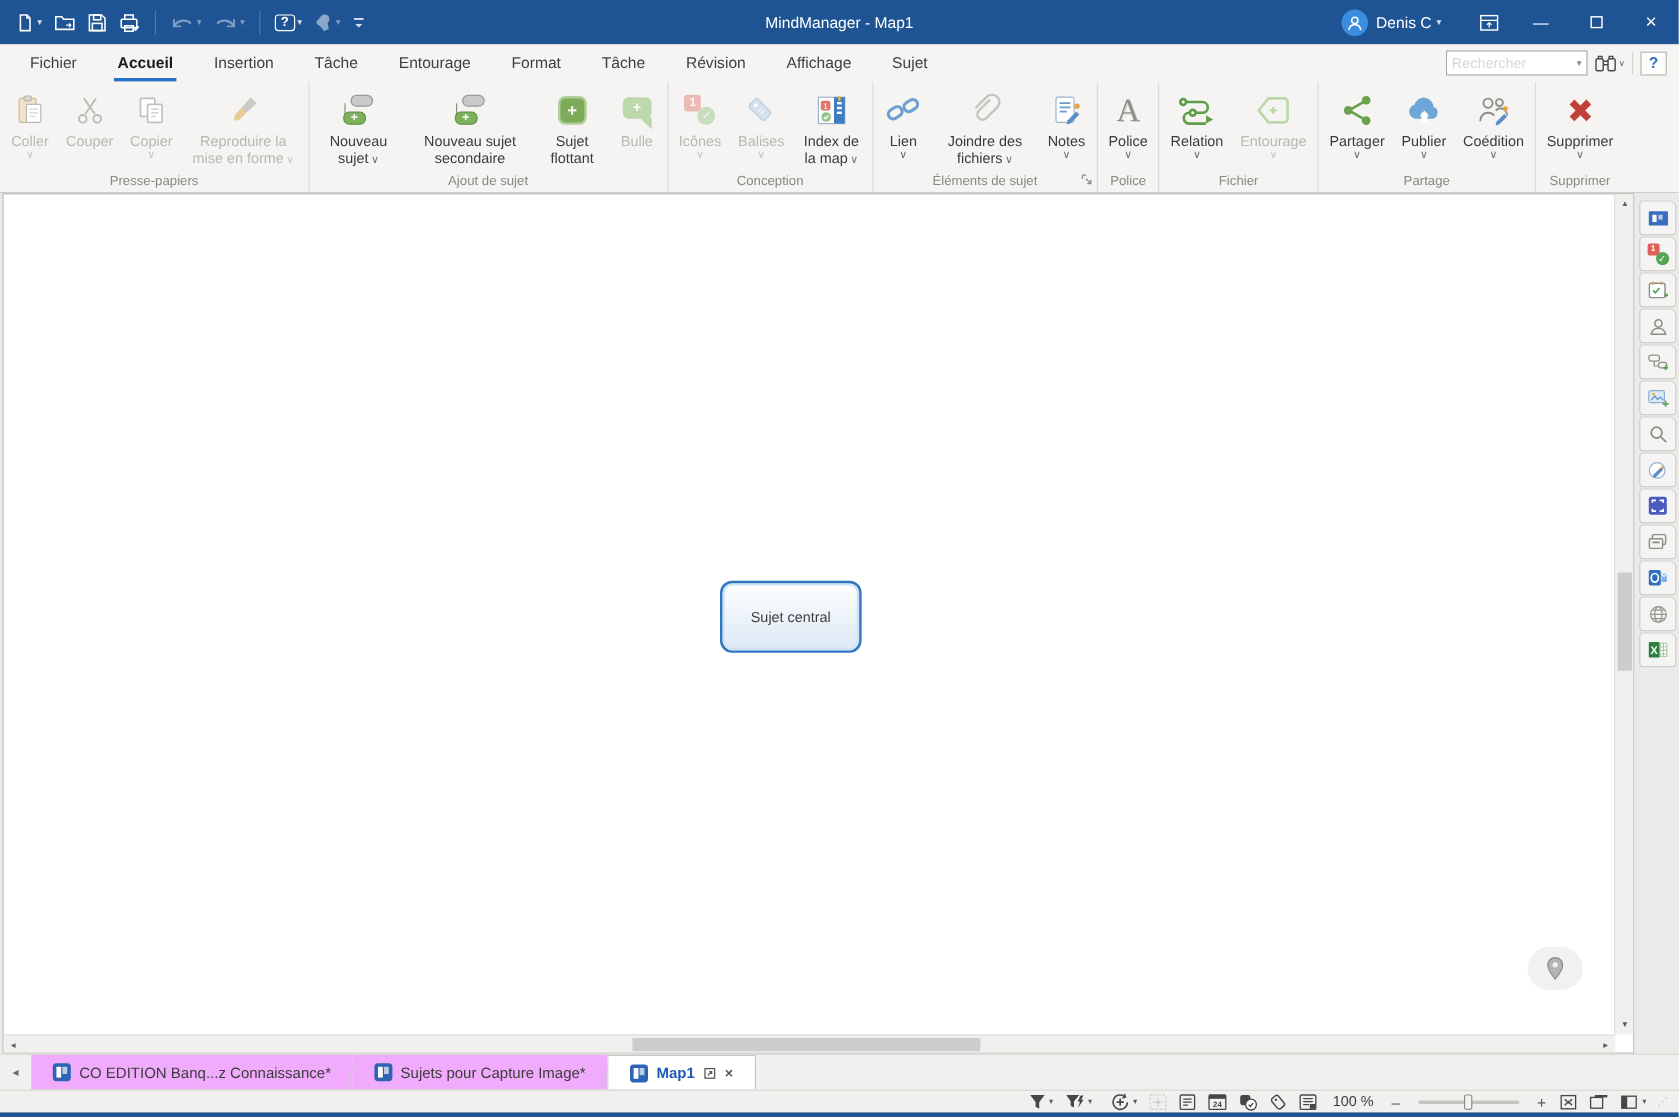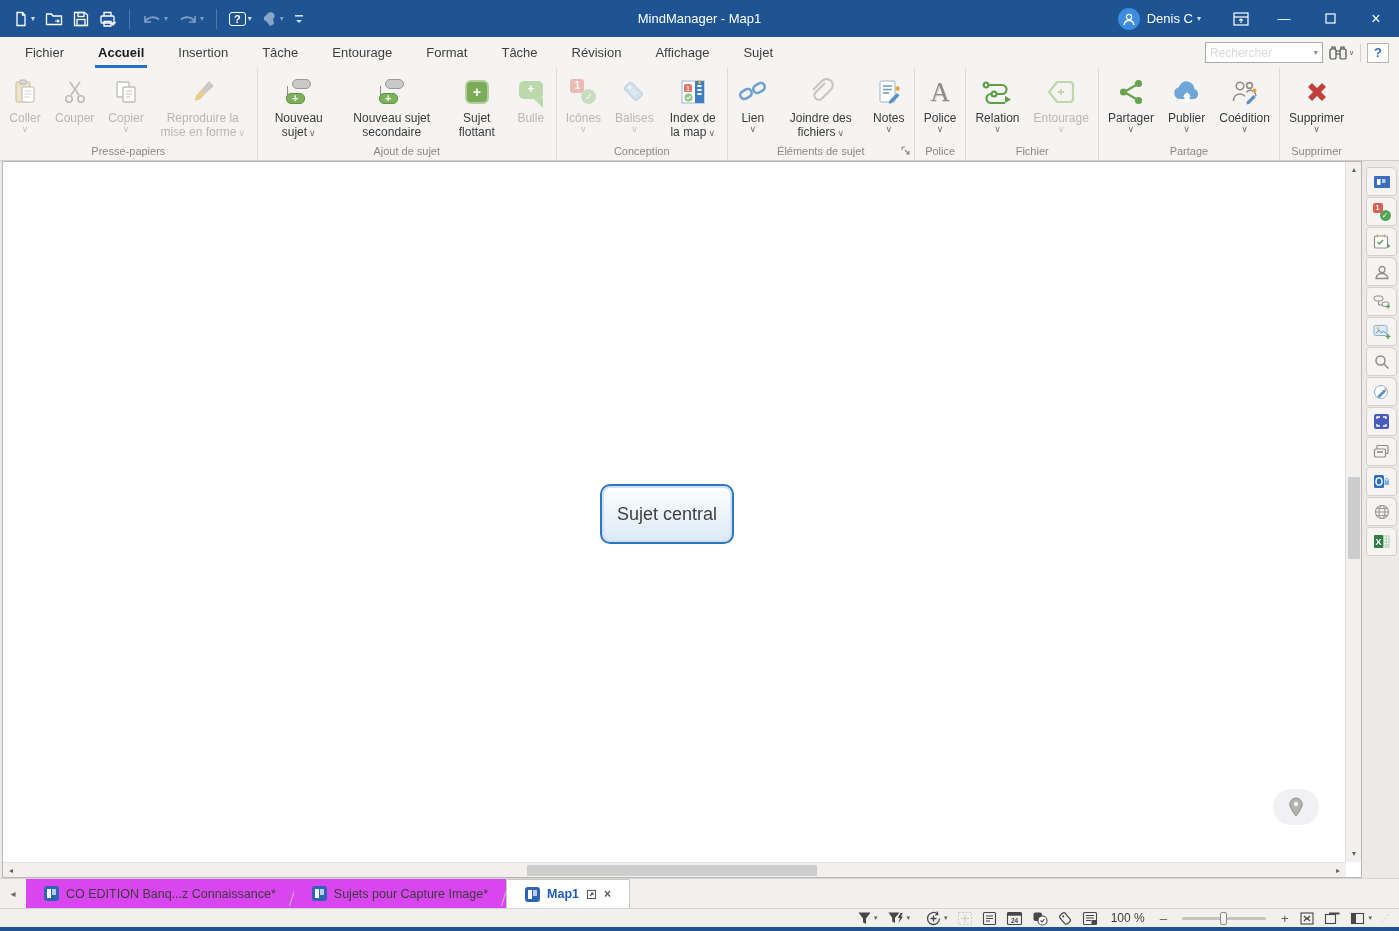--- a/index.html
+++ b/index.html
@@ -74,23 +74,23 @@
     border-radius:3px; color:#fff; font-size:10px; font-weight:bold; line-height:14px; text-align:center; }
   .icon-markers .ck { position:absolute; right:1px; bottom:2px; width:15px; height:15px; border-radius:50%;
     background:#93c283; color:#fff; font-size:10px; line-height:15px; text-align:center; }
   .icon-markers.faded { opacity:.45; }
   .letterA { font-family:"Liberation Serif", serif; font-size:27px; color:#8f8d89; line-height:28px;
     text-shadow:1px 1px 0 #d8d6d2; }
 
   
   .workspace { position:absolute; left:0; top:161px; width:1399px; height:717px; background:#eceae8; }
   .canvas { position:absolute; left:2px; top:0; width:1360px; height:717px; background:#fff; border:1px solid #b9b7b4; }
-  .topic { position:absolute; left:597px; top:322px; width:134px; height:60px; border:2px solid #2e77c0;
+  .topic { position:absolute; left:597px; top:322px; width:118px; height:60px; border:2px solid #2e77c0;
     border-radius:10px; background:linear-gradient(#fdfefe,#dbe9f6); display:flex; align-items:center; justify-content:center;
-    font-size:18px; color:#3f3f3f; box-shadow:0 0 0 2px #cfe2f3 inset; }
+    font-size:12px; color:#3f3f3f; box-shadow:0 0 0 2px #cfe2f3 inset; }
   .pinbtn { position:absolute; right:42px; bottom:52px; width:46px; height:36px; border-radius:18px;
     background:#f1f1f4; display:flex; align-items:center; justify-content:center; }
   
   .vsb { position:absolute; right:0; top:0; width:16px; height:700px; background:#f1f0ee; border-left:1px solid #e2e0dd; }
   .vsb .arr { position:absolute; left:0; width:16px; height:16px; font-size:8px; color:#5f5f5f; text-align:center; line-height:16px; }
   .vsb .thumb { position:absolute; left:2px; width:12px; background:#cdcdcd; border-radius:1px; }
   .hsb { position:absolute; left:0; bottom:0; height:15px; width:1343px; background:#f1f0ee; border-top:1px solid #e2e0dd; }
   .hsb .arr { position:absolute; top:0; width:16px; height:15px; font-size:8px; color:#5f5f5f; text-align:center; line-height:15px; }
   .hsb .thumb { position:absolute; top:2px; height:11px; background:#cdcdcd; border-radius:1px; }
   
@@ -101,21 +101,21 @@
   .mini-markers .sq { position:absolute; left:0; top:0; width:10px; height:10px; background:#dd5f55; border-radius:2px;
     color:#fff; font-size:7px; font-weight:bold; line-height:10px; text-align:center; }
   .mini-markers .ck { position:absolute; right:0; bottom:0; width:11px; height:11px; border-radius:50%;
     background:#58a457; color:#fff; font-size:8px; line-height:11px; text-align:center; }
 
   
   .doctabs { position:absolute; left:0; top:878px; width:1399px; height:30px; background:#f1f0ee;
     border-top:1px solid #d8d6d3; display:flex; align-items:stretch; }
   .dt-nav { width:26px; display:flex; align-items:center; justify-content:center; color:#6a6a6a; font-size:10px; }
   .dtab { display:flex; align-items:center; gap:7px; padding:0 18px; font-size:12.5px; color:#3c3c3c; position:relative; }
-  .dtab.inactive { background:#d946ef; }
+  .dtab.inactive { background:#f0abfc; }
   .dtab.inactive::after { content:""; position:absolute; right:0; top:2px; bottom:2px; width:1px; background:#c9c7c4; transform:skewX(-18deg); }
   .dtab.active { background:#ffffff; color:#1f5bb5; font-weight:bold; border:1px solid #c9c7c4; border-bottom:none;
     border-radius:2px 2px 0 0; }
   .dticon { width:15px; height:15px; border-radius:3px; background:#2f64b5; position:relative; flex:none; }
   .dticon::before { content:""; position:absolute; left:3px; top:3px; width:4px; height:9px; background:#fff; }
   .dticon::after { content:""; position:absolute; left:8px; top:3px; width:4px; height:6px; background:#b9cdeb; }
   .dt-close, .dt-pop { color:#5a5a5a; font-size:12px; display:flex; align-items:center; }
 
   
   .statusbar { position:absolute; left:0; top:908px; width:1399px; height:19px; background:#f1f0ee;

